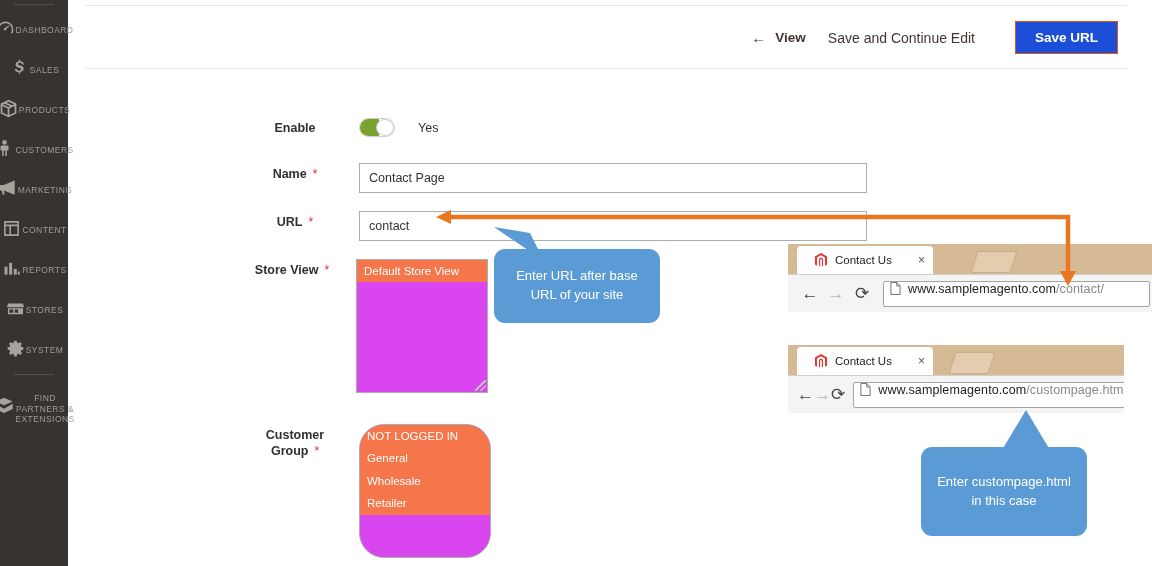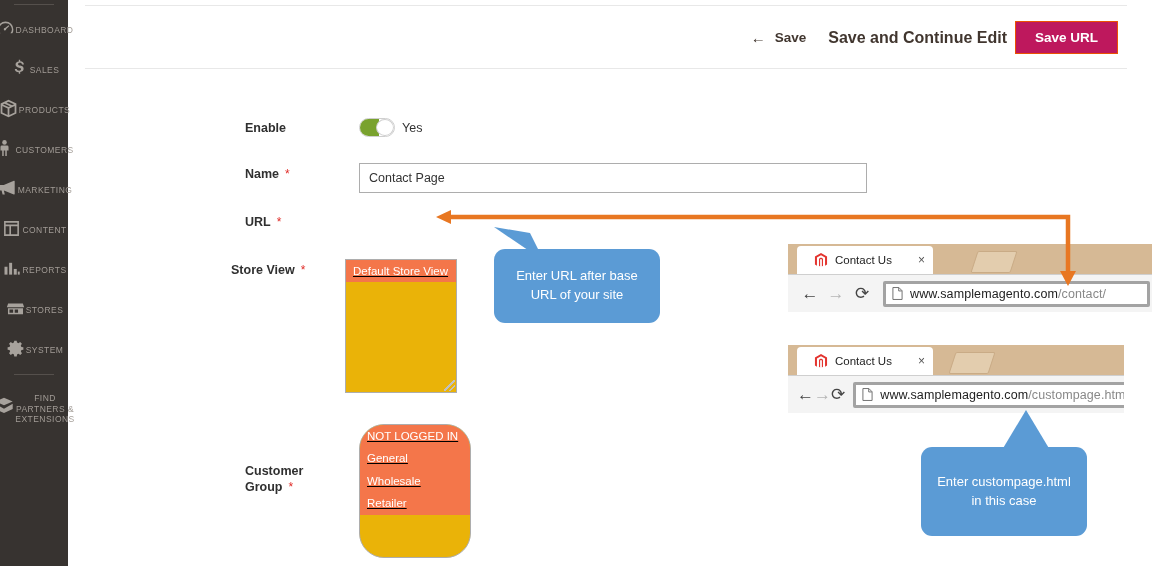--- a/index.html
+++ b/index.html
@@ -46,62 +46,62 @@
     position:absolute;right:9px;top:0;height:63px;
     display:flex;align-items:center;gap:0px;
   }
   .btn-back{
     display:flex;align-items:center;gap:9px;
     font-size:13.5px;color:#41362f;font-weight:bold;cursor:pointer;
     padding:0 22px 0 0;
   }
   .btn-back .arrow{font-size:15px;line-height:1;font-weight:normal;}
   .btn-secondary{
-    font-size:16px;color:#41362f;font-weight:bold;cursor:pointer;
-    padding:0 8px 0 0;white-space:nowrap;
+    font-size:14px;color:#41362f;font-weight:normal;cursor:pointer;
+    padding:0 40px 0 0;white-space:nowrap;
   }
   .btn-primary{
-    background:#be185d;color:#ffffff;font-size:13.5px;font-weight:bold;
+    background:#1d4ed8;color:#ffffff;font-size:13.5px;font-weight:bold;
     padding:8px 19px;border:1px solid #eb5202;cursor:pointer;white-space:nowrap;
     line-height:1.15;
   }
 
   
   #form{position:absolute;left:0;top:0;width:1152px;height:566px;}
   .frow{position:absolute;display:flex;align-items:flex-start;}
   .flabel{
-    width:100px;text-align:left;font-size:12.5px;color:#303030;font-weight:bold;
+    width:100px;text-align:center;font-size:12.5px;color:#303030;font-weight:bold;
     padding-top:3px;line-height:1.3;
   }
   .req{color:#e02b27;font-size:12px;margin-left:6px;font-weight:normal;}
   .fcontrol{margin-left:14px;}
   .finput{
     width:508px;height:30px;border:1px solid #adadad;background:#fff;
     font-size:12.5px;color:#333;padding:0 9px;box-sizing:border-box;
     display:flex;align-items:center;font-family:"Liberation Sans",sans-serif;
   }
 
   
-  .toggle-wrap{display:flex;align-items:center;gap:7px;padding-top:1px;}
+  .toggle-wrap{display:flex;align-items:center;gap:23px;padding-top:1px;}
   .toggle{
     width:36px;height:19px;border-radius:10px;background:#ffffff;
     border:1px solid #cfcfcf;position:relative;box-sizing:border-box;cursor:pointer;
     overflow:hidden;
   }
   .toggle .fill{position:absolute;left:0;top:0;bottom:0;width:19px;background:#79a22e;}
   .toggle .knob{
     position:absolute;left:16px;top:0px;width:18px;height:17px;border-radius:50%;
     background:#fff;border:1px solid #cfcfcf;box-sizing:border-box;
   }
   .toggle-text{font-size:12.5px;color:#333;}
 
   
   .multiselect{
-    width:112px;border:1px solid #adadad;background:#eab308;box-sizing:border-box;
-    position:relative;overflow:hidden;text-decoration:underline;
+    width:132px;border:1px solid #adadad;background:#d946ef;box-sizing:border-box;
+    position:relative;overflow:hidden;
   }
   .ms-opt{
     font-size:11.5px;padding:4px 6px 4px 7px;color:#333;line-height:1.25;
     white-space:nowrap;cursor:pointer;
   }
   .ms-opt.sel{background:#f4764a;color:#ffffff;}
   .ms-resize{
     position:absolute;right:1px;bottom:1px;width:11px;height:11px;
     background:
       linear-gradient(135deg,transparent 0 45%,#c0c0c0 45% 55%,transparent 55% 100%),
@@ -134,22 +134,22 @@
   .br-navbar{
     background:#f4f4f4;border-top:1px solid #cfcfcf;height:38px;
     display:flex;align-items:center;padding:0 0 0 9px;box-sizing:border-box;
   }
   .nav-btn{
     width:26px;height:26px;display:flex;align-items:center;justify-content:center;
     color:#444;font-size:17px;cursor:pointer;
   }
   .nav-btn.dim{color:#b5b5b5;}
   .omnibox{
-    flex:1;height:26px;background:#fff;border:3px solid #a3a3a3;border-radius:2px;
-    margin-left:8px;margin-right:2px;display:flex;align-items:center;padding:0 6px;
+    flex:1;height:26px;background:#fff;border:1px solid #a3a3a3;border-radius:2px;
+    margin-left:8px;margin-right:2px;display:flex;align-items:flex-start;padding:0 6px;
     box-sizing:border-box;
   }
   .omnibox .pageicon{margin-right:7px;display:flex;align-items:center;}
   .urltext{font-size:12.5px;color:#888;white-space:nowrap;letter-spacing:.1px;}
   .urltext b{color:#222;font-weight:normal;}
 
   
   .callout{
     position:absolute;background:#5b9bd5;border-radius:11px;
     color:#ffffff;font-size:13px;text-align:center;line-height:1.45;
@@ -262,21 +262,21 @@
         </svg>
     </span>
     <span class="sb-label">Find Partners &amp; Extensions</span>
   </div>
 </div>
 
 <div id="page-header">
   <div id="header-actions">
     <div class="btn-back">
       <span class="arrow">←</span>
-      <span>Save</span>
+      <span>View</span>
     </div>
     <div class="btn-secondary">Save and Continue Edit</div>
     <div class="btn-primary">Save URL</div>
   </div>
 </div>
 
 <div id="form">
 
   <div class="frow" style="left:245px;top:117px;">
     <div class="flabel">Enable</div>
@@ -297,36 +297,39 @@
     </div>
     <div class="fcontrol">
       <div class="finput" placeholder="">Contact Page</div>
     </div>
   </div>
 
   <div class="frow" style="left:245px;top:211px;">
     <div class="flabel">
       <span>URL</span><span class="req">*</span>
     </div>
-  </div>
-
-  <div class="frow" style="left:231px;top:259px;">
+    <div class="fcontrol">
+      <div class="finput" placeholder="">contact</div>
+    </div>
+  </div>
+
+  <div class="frow" style="left:242px;top:259px;">
     <div class="flabel">
       <span>Store View</span><span class="req">*</span>
     </div>
     <div class="fcontrol">
       <div class="multiselect" style="height:134px;">
         <div class="ms-opt sel">Default Store View</div>
         <div class="ms-resize"></div>
       </div>
     </div>
   </div>
 
   <div class="frow" style="left:245px;top:424px;">
-    <div class="flabel" style="width:100px;margin-top:36px;">
+    <div class="flabel" style="width:100px;">
       <span>Customer Group</span><span class="req">*</span>
     </div>
     <div class="fcontrol">
       <div class="multiselect" style="height:134px;border-radius:25px;">
         <div class="ms-opt sel">NOT LOGGED IN</div>
         <div class="ms-opt sel">General</div>
         <div class="ms-opt sel">Wholesale</div>
         <div class="ms-opt sel">Retailer</div>
         <div class="ms-resize"></div>
       </div>

